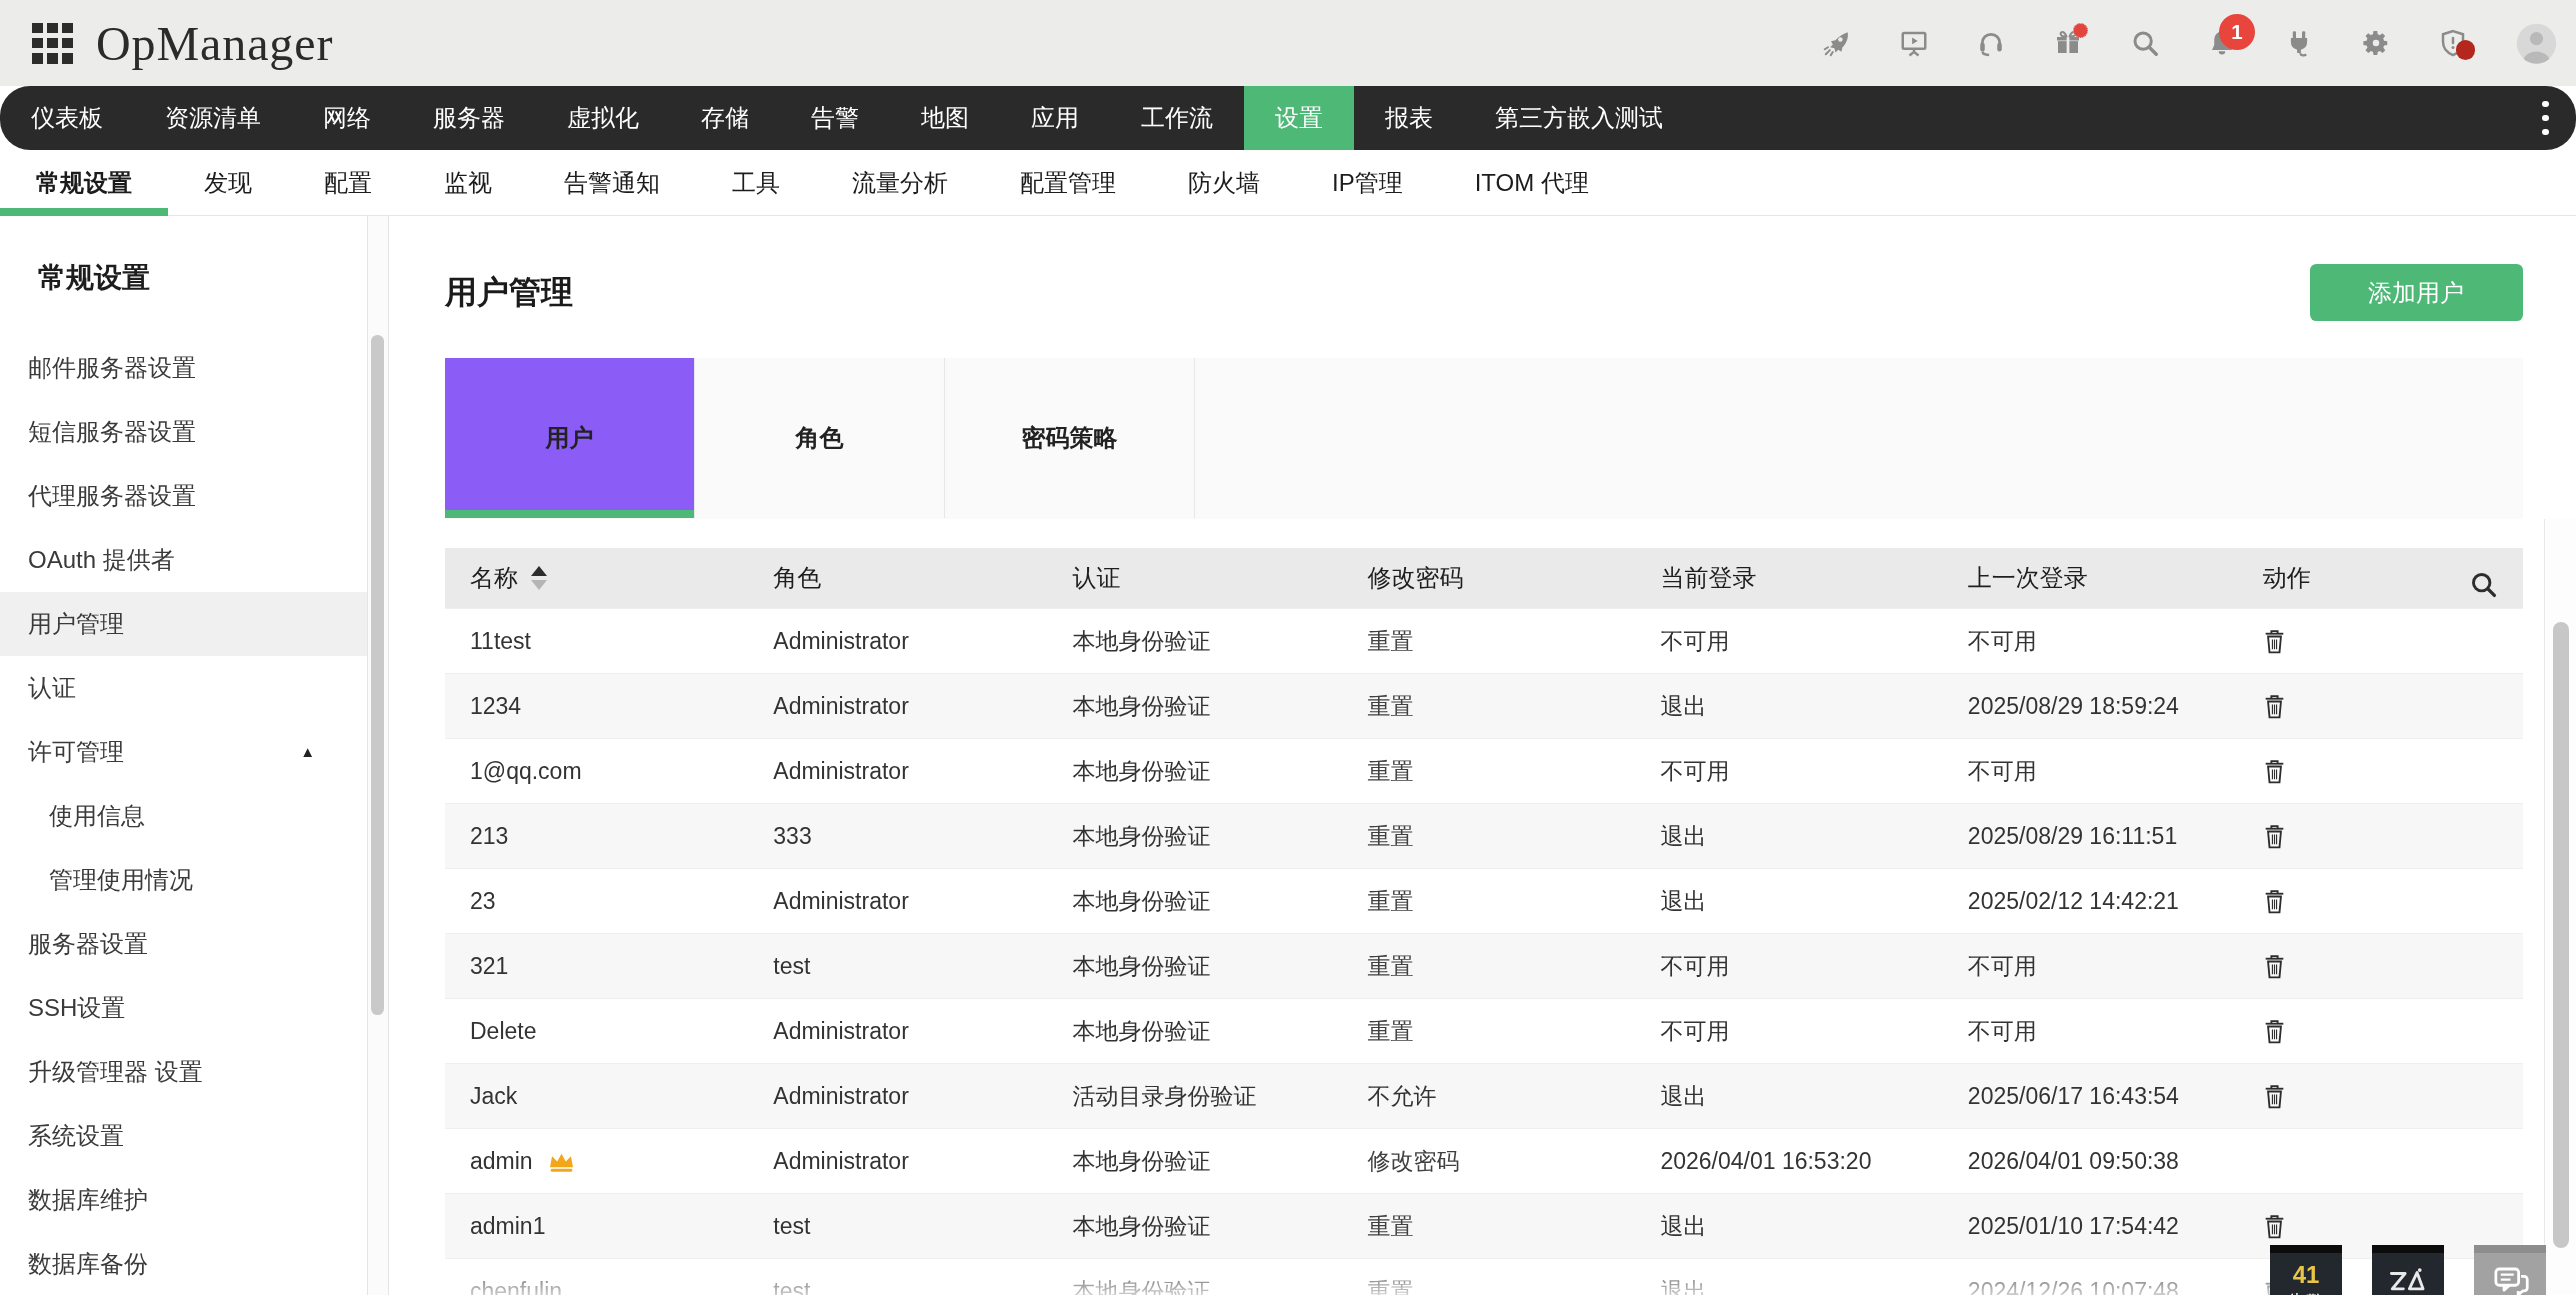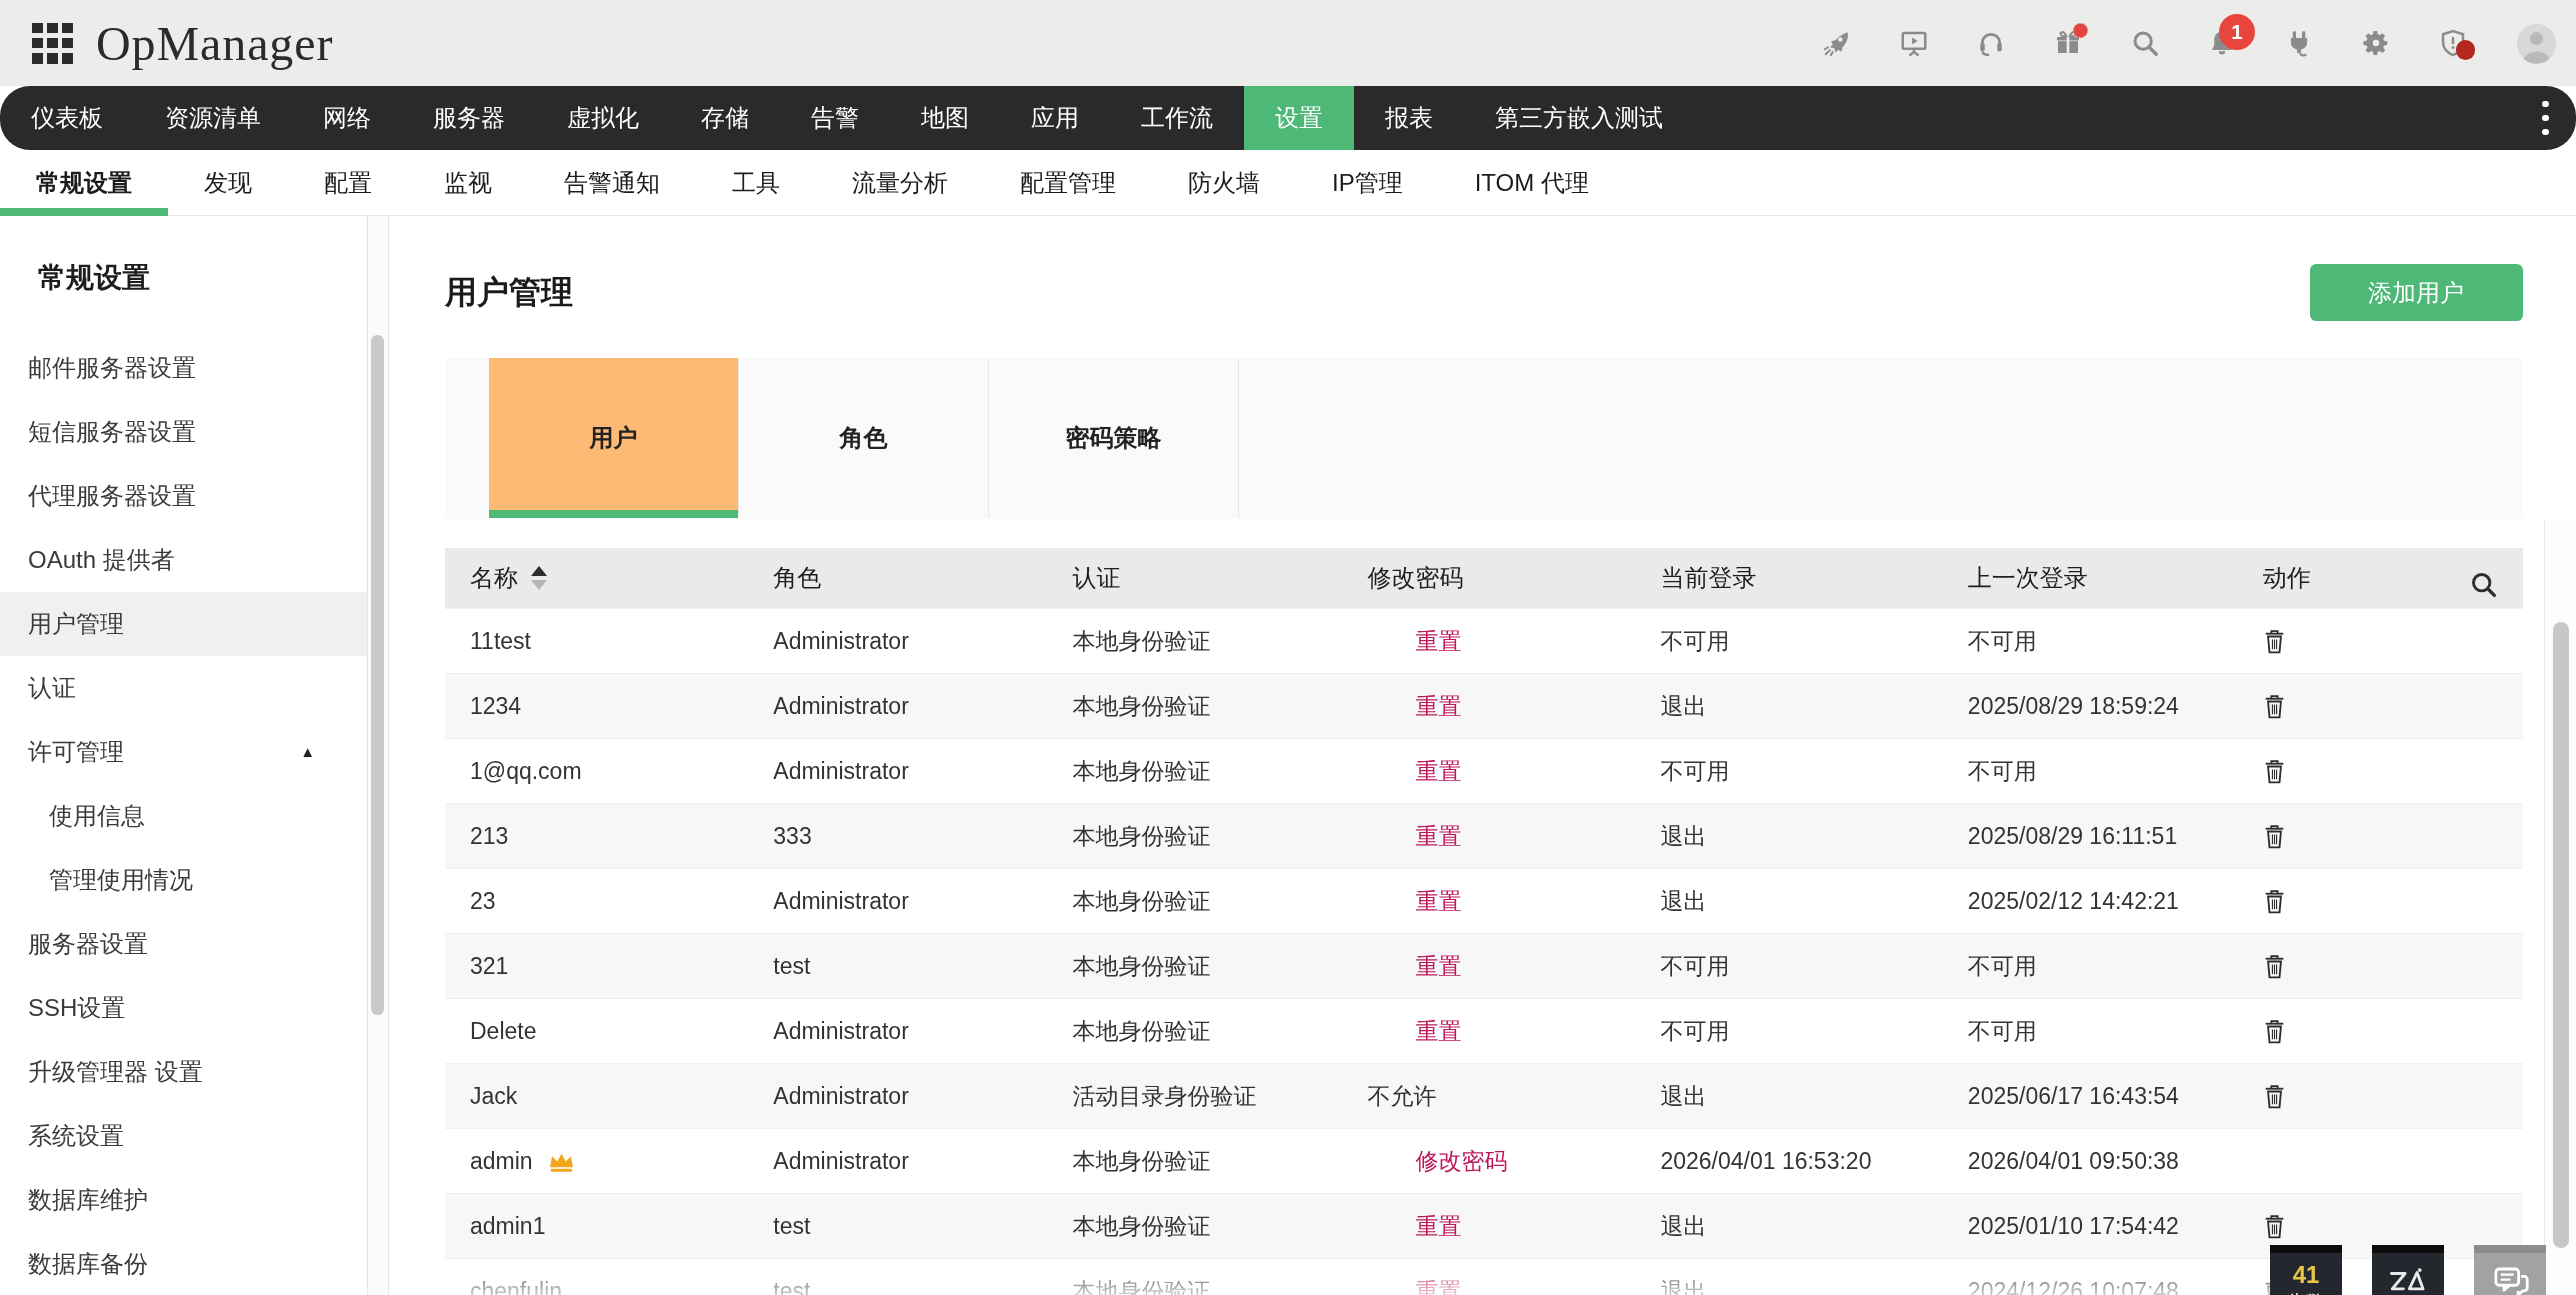--- a/index.html
+++ b/index.html
@@ -62,40 +62,40 @@
           padding:0 21.5px 0 55px; overflow:hidden; }
   .title-row { margin-top:47px; display:flex; align-items:center; justify-content:space-between; height:59px; }
   .page-title { font-size:32px; font-weight:600; color:#1b1b1b; }
   .btn-add { background:#4eb877; color:#fff; border:none; border-radius:6.3px; font-size:24px;
              width:213px; height:57px; cursor:pointer; font-family:inherit; }
 
   .tabstrip { margin-top:36px; height:161px; background:#fafafa; display:flex; border-bottom:0.9px solid #fafafa; }
   .tab { width:250px; display:flex; align-items:center; justify-content:center; font-size:24px;
          font-weight:600; color:#222; border-right:0.9px solid #e7e7e7; cursor:pointer; position:relative;
          background:#fafafa; }
-  .tab.active { background:#fdba74;margin-left:44px; }
+  .tab.active { background:#8b5cf6; }
   .tab.active::after { content:""; position:absolute; left:0; right:0; bottom:0; height:8px; background:#4eb877; }
 
   .table { margin-top:29px; }
   .thead { height:60px; background:#eaeaea; display:flex; align-items:center; position:relative; }
   .th { font-size:24px; color:#1e1e1e; font-weight:500; padding-left:25px; display:flex; align-items:center; }
   .sort { display:inline-flex; flex-direction:column; margin-left:12.5px; gap:3.6px; cursor:pointer; }
   .sort .up { width:0; height:0; border-left:8px solid transparent; border-right:8px solid transparent;
               border-bottom:10.7px solid #2d2d2d; }
   .sort .dn { width:0; height:0; border-left:8px solid transparent; border-right:8px solid transparent;
               border-top:10.7px solid #b5b5b5; }
   .th-search { position:absolute; right:25px; top:21.5px; width:29px; height:29px; cursor:pointer; }
 
   .c-name{width:14.6%;} .c-role{width:14.4%;} .c-auth{width:14.2%;} .c-pwd{width:14.1%;}
   .c-cur{width:14.8%;} .c-last{width:14.2%;} .c-act{flex:1;}
 
   .t-row { display:flex; align-items:center; height:65px; background:#fff; border-top:0.9px solid #efefef; }
   .t-row:nth-child(even) { background:#f7f7f7; }
   .td { font-size:23px; color:#333; padding-left:25px; display:flex; align-items:center; overflow:hidden; white-space:nowrap; }
-  .lnk { color:#be185d; font-weight:500; cursor:pointer;margin-left:48px; }
+  .lnk { color:#404040; font-weight:500; cursor:pointer; }
   .crown { width:29px; height:23px; margin-left:14.3px; }
   .trash { width:23px; height:27px; cursor:pointer; }
 
   
   .right-gutter { position:absolute; right:0; top:519px; bottom:0; width:32px; background:#fdfdfd;
                   border-left:0.9px solid #e9e9e9; }
   .page-thumb { position:absolute; right:7.2px; top:622px; width:16px; height:626px; border-radius:8px;
                 background:#c7c7c7; cursor:pointer; }
 
   

